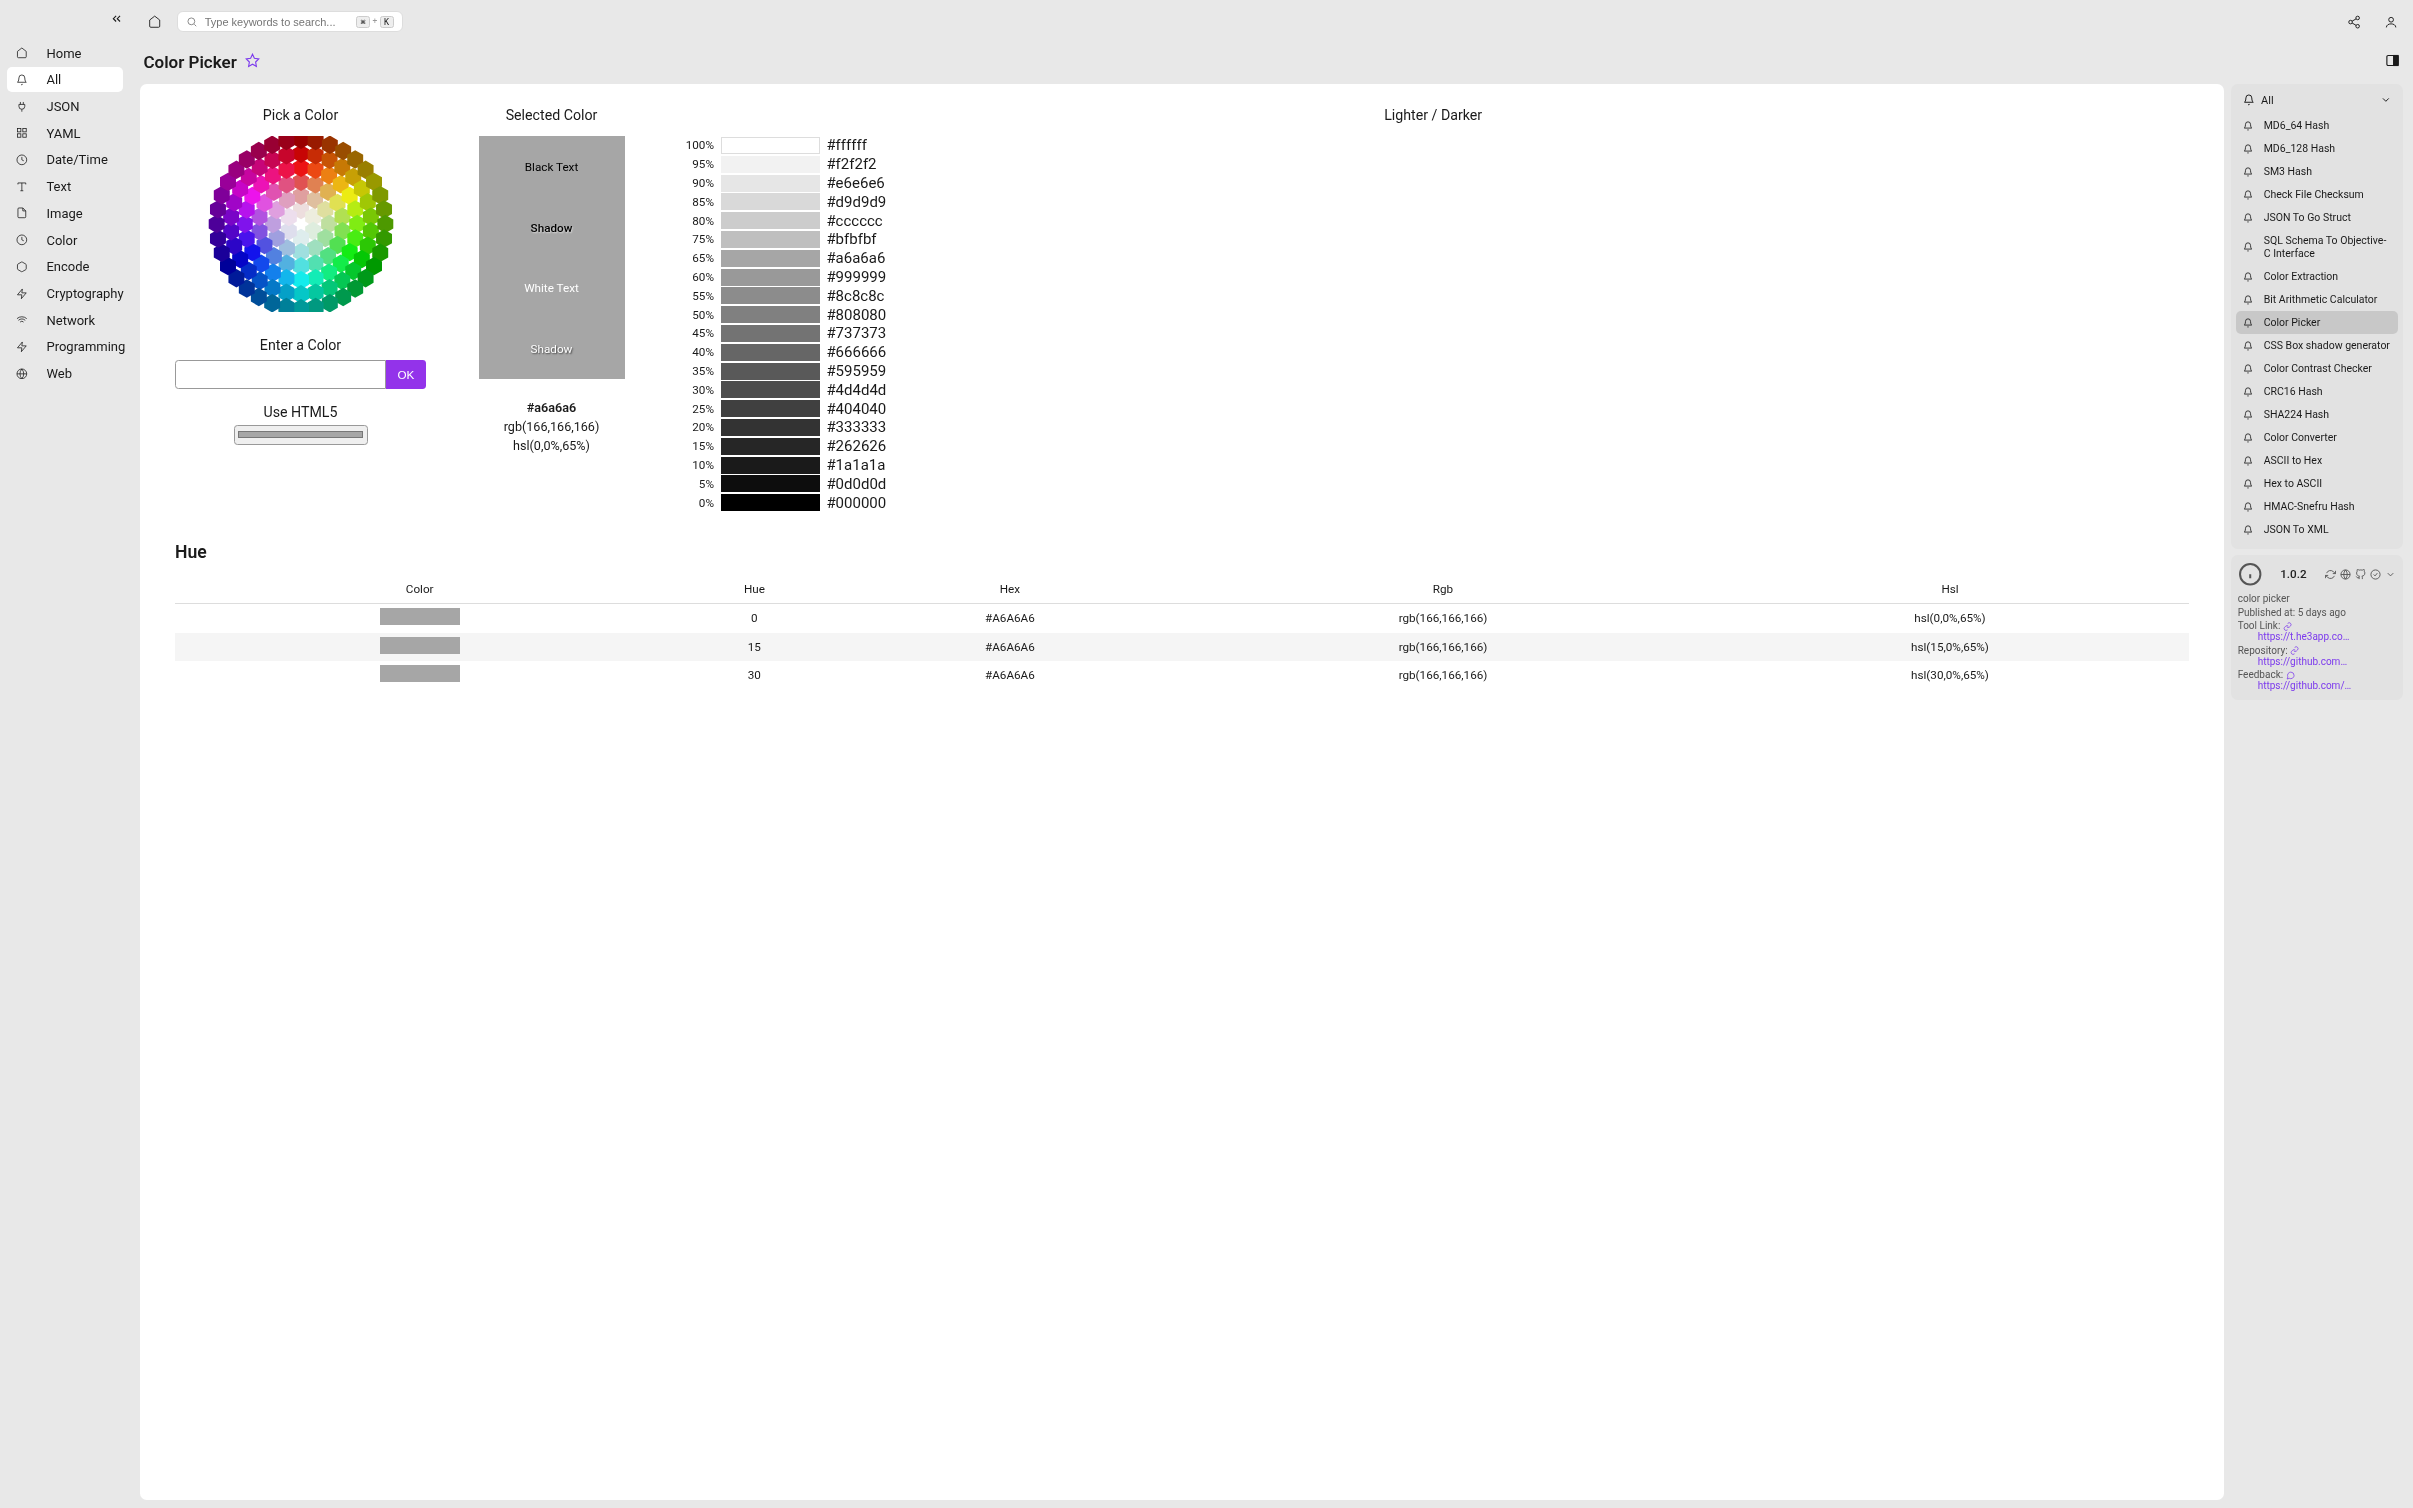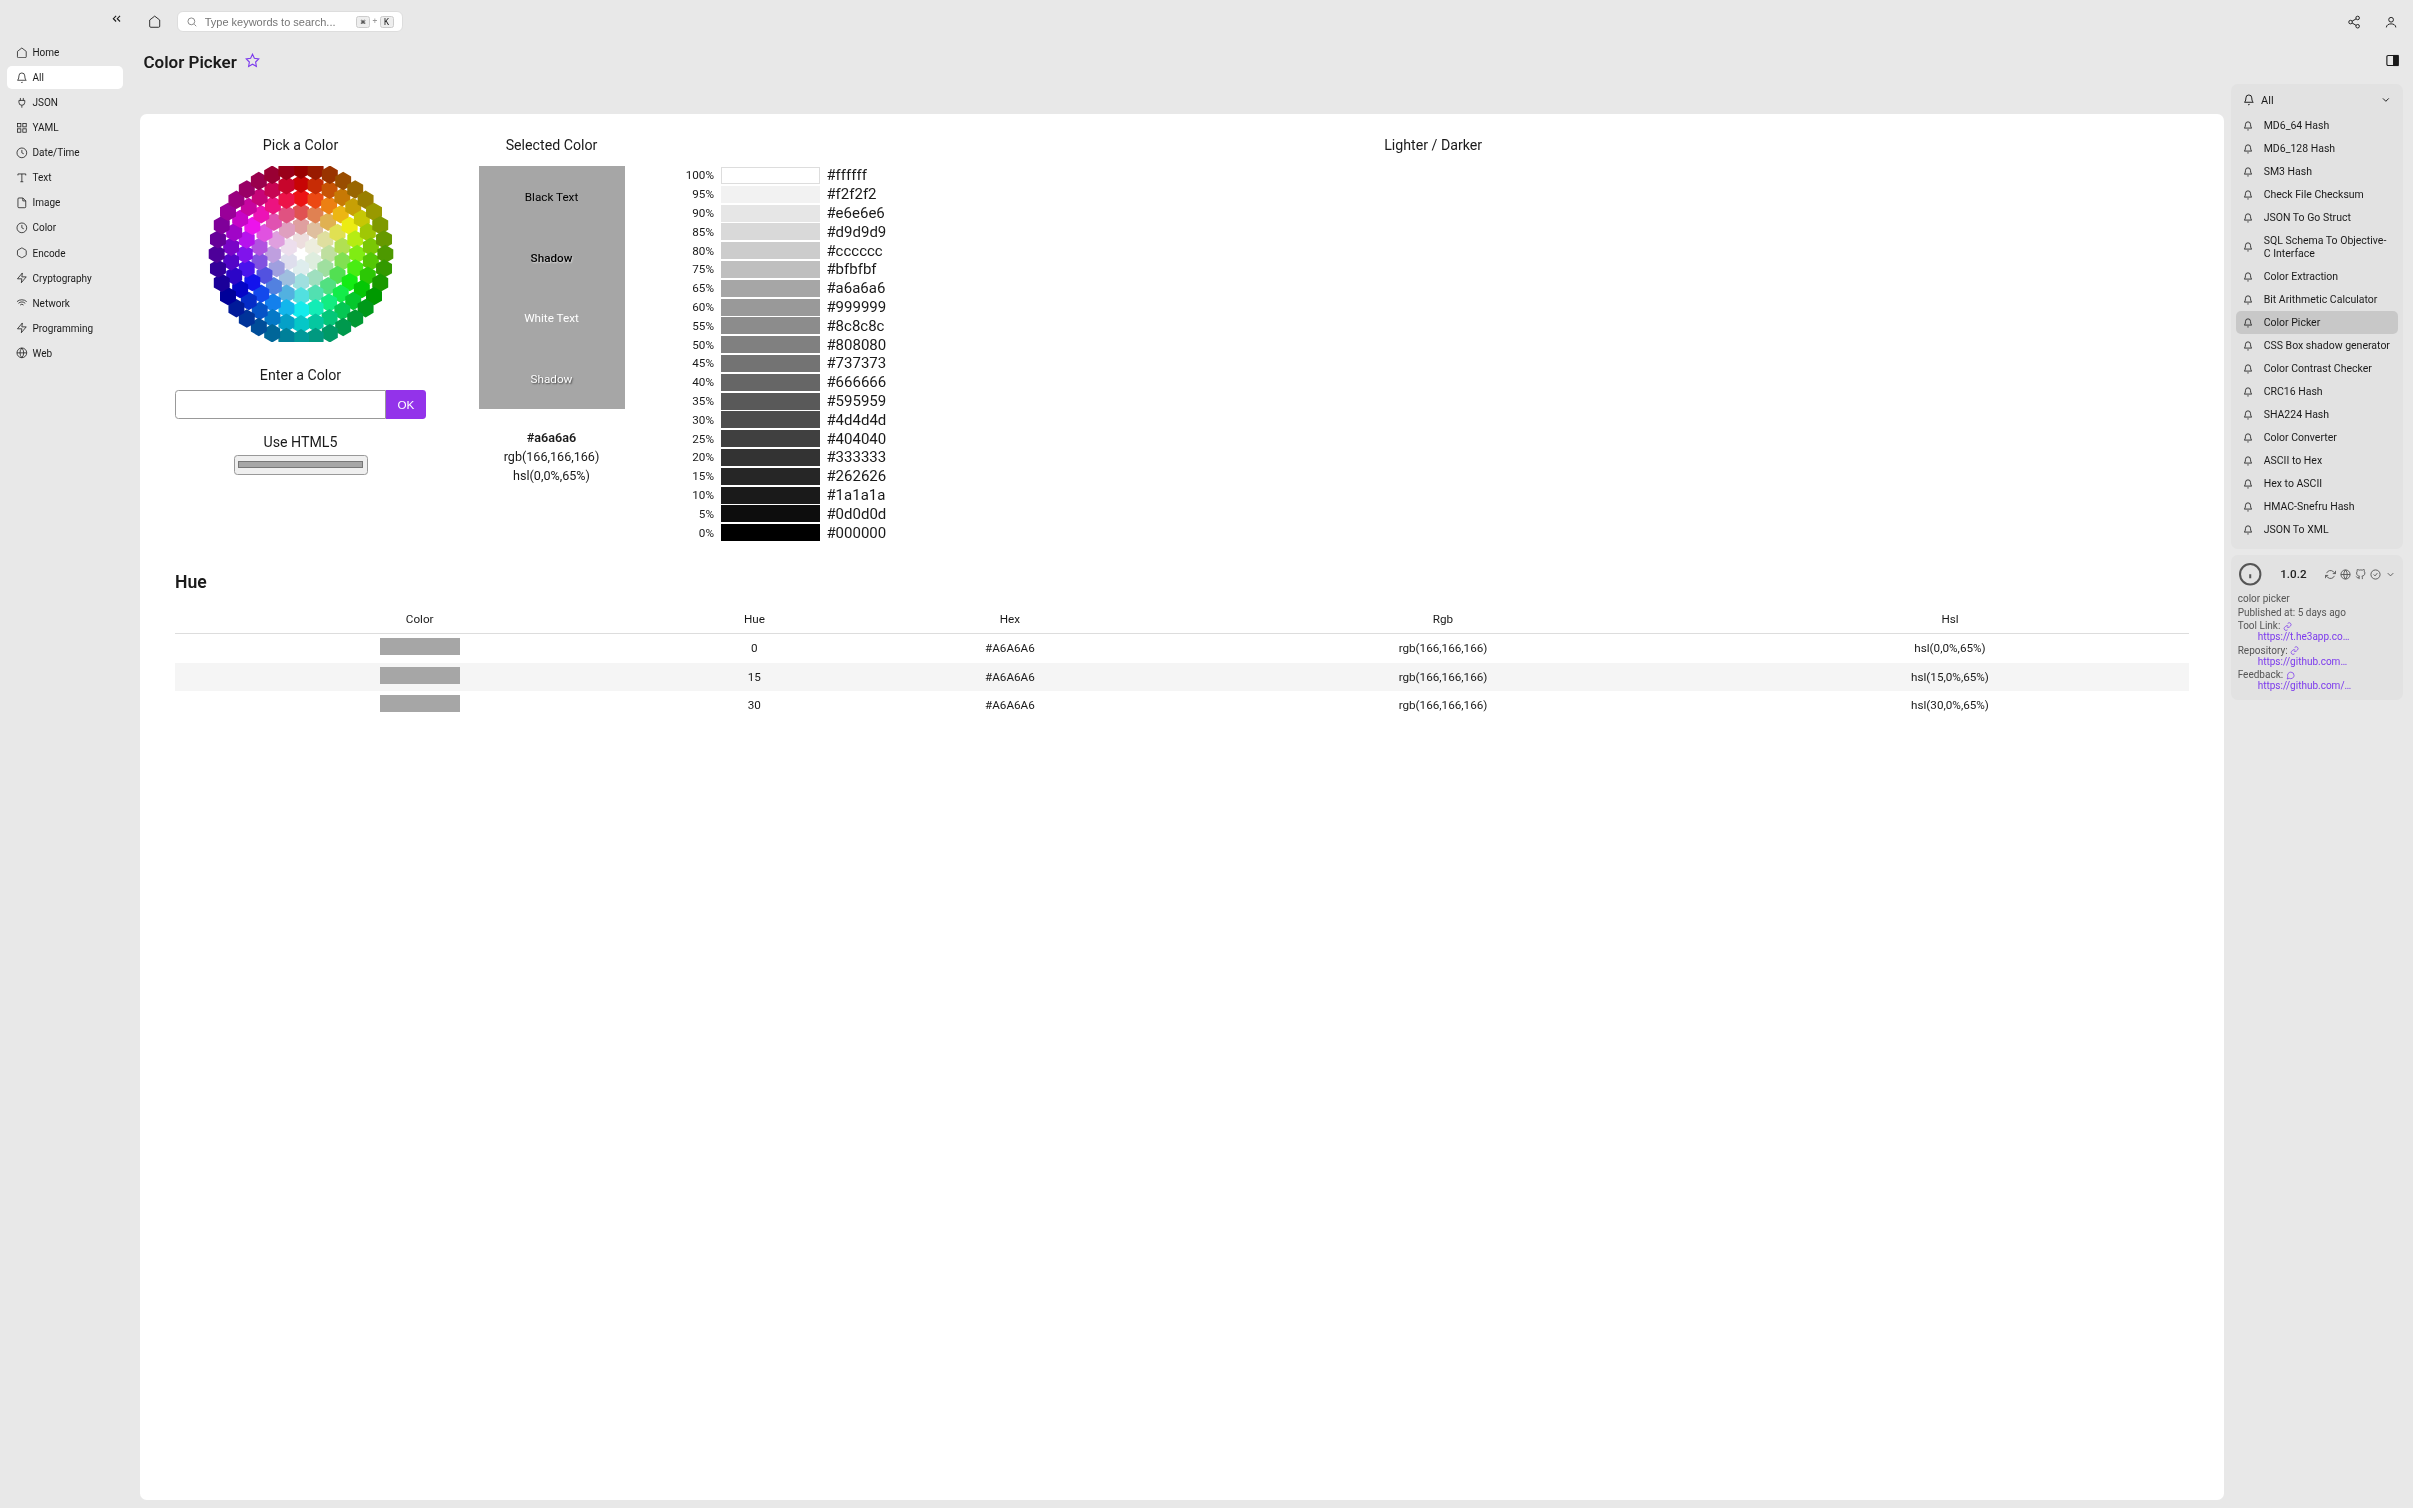--- a/index.html
+++ b/index.html
@@ -3,21 +3,21 @@
   <meta charset="utf-8">
   <style>
     * { margin: 0; padding: 0; box-sizing: border-box; }
     body { font-family: -apple-system, BlinkMacSystemFont, "Segoe UI", Roboto, sans-serif; background: #e8e8e8; font-size: 11px; color: #1a1a1a; }
     .app { display: flex; height: 100vh; }
     
     .sidebar { width: 130px; background: #e8e8e8; padding: 6.7px; position: relative; }
     .collapse-btn { position: absolute; top: 11.7px; right: 6.7px; cursor: pointer; }
     .collapse-btn svg { width: 13.4px; height: 13.4px; }
     .nav-list { margin-top: 34px; }
-    .nav-item { display: flex; align-items: center; gap: 4px; padding: 5px 8.4px; border-radius: 5px; cursor: pointer; font-size: 10px; margin-bottom: 1.7px; }
+    .nav-item { display: flex; align-items: center; gap: 18px; padding: 5px 8.4px; border-radius: 5px; cursor: pointer; font-size: 13px; margin-bottom: 1.7px; }
     .nav-item.active { background: #fff; }
     .nav-item .icon { width: 13.4px; height: 13.4px; display: flex; align-items: center; justify-content: center; flex-shrink: 0; }
     .nav-item .icon svg { width: 11.7px; height: 11.7px; }
     
     .main { flex: 1; display: flex; flex-direction: column; min-width: 0; }
     .topbar { display: flex; align-items: center; gap: 10px; padding: 10px 13.4px; background: #e8e8e8; }
     .home-btn { width: 23.5px; height: 23.5px; display: flex; align-items: center; justify-content: center; cursor: pointer; border-radius: 5px; }
     .home-btn svg { width: 13.4px; height: 13.4px; }
     .search-box { display: flex; align-items: center; gap: 6.7px; background: #fff; border: 0.8px solid #ddd; border-radius: 5.9px; padding: 3.4px 8.4px; width: 226px; }
     .search-box svg { width: 11.7px; height: 11.7px; color: #888; }
@@ -28,21 +28,21 @@
     .topbar-icon { width: 17px; height: 17px; display: flex; align-items: center; justify-content: center; cursor: pointer; margin-left: 10px; }
     .topbar-icon svg { width: 14.2px; height: 14.2px; }
     
     .page-header { display: flex; align-items: center; gap: 8.4px; padding: 8.4px 13.4px 11.7px 13.4px; }
     .page-title { font-size: 17px; font-weight: 600; }
     .star-icon svg { width: 15px; height: 15px; color: #7c3aed; }
     .panel-icon { margin-left: auto; cursor: pointer; }
     .panel-icon svg { width: 15px; height: 15px; }
     
     .workarea { display: flex; gap: 0; flex: 1; min-height: 0; padding: 0 10px 8.4px 10px; }
-    .content { flex: 1; background: #fff; border-radius: 6.7px; overflow-y: auto; padding: 23.5px 35px; position: relative; min-width: 0; margin-top: 30px;}
+    .content { flex: 1; background: #fff; border-radius: 6.7px; overflow-y: auto; padding: 23.5px 35px; position: relative; min-width: 0;}
     
     .color-picker-grid { display: flex; gap: 25px; margin-bottom: 30px; }
     .pick-col { flex: 0 0 251px; text-align: center; }
     .sel-col { flex: 0 0 201px; text-align: center; }
     .shade-col { flex: 1; }
     
     .section-title { font-size: 14.2px; font-weight: 400; margin-bottom: 13.4px; text-align: center; }
     
     .hex-wheel { width: 210px; height: 176px; margin: 0 auto; position: relative; }
     .hex-wheel svg { width: 100%; height: 100%; }

